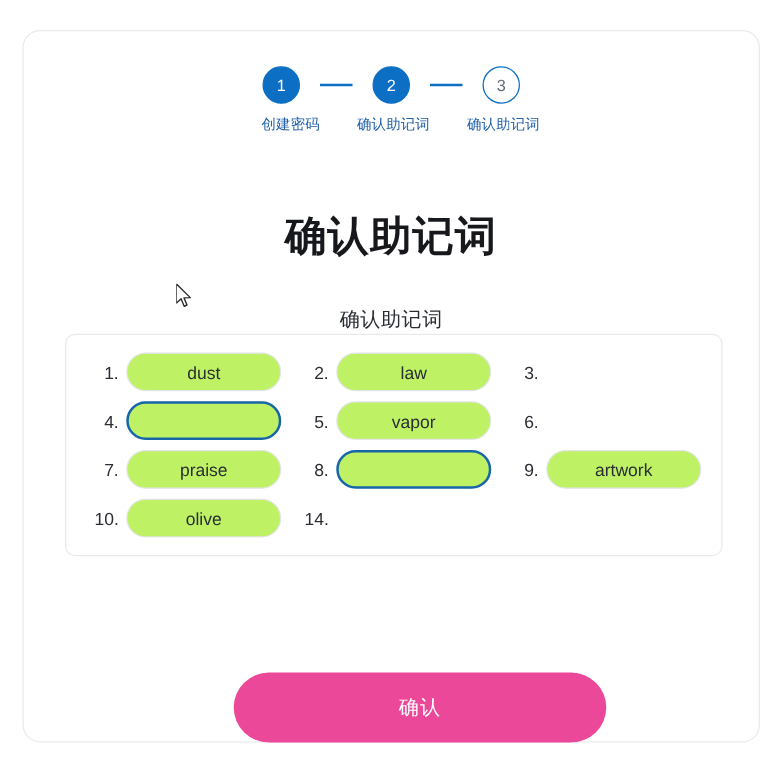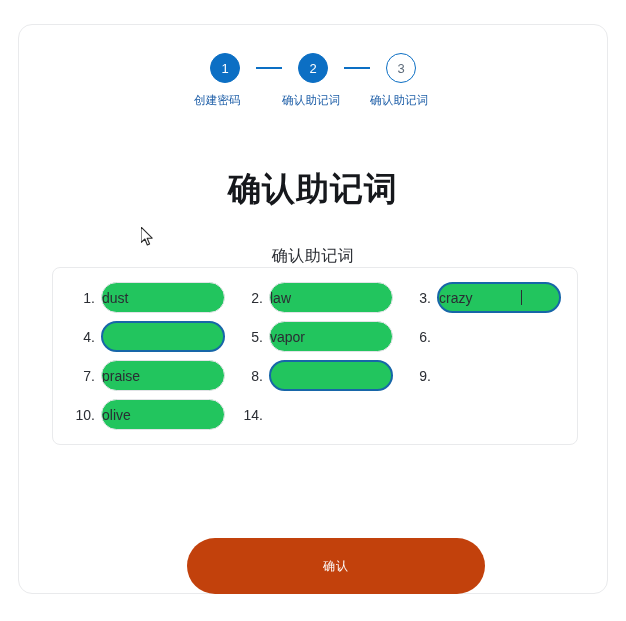--- a/index.html
+++ b/index.html
@@ -62,21 +62,21 @@
   }
   .step-circle.pending {
     background: #ffffff;
     color: #5d6b7a;
     border: 1.5px solid #0c6fc4;
   }
   .step-label {
     margin-top: 10px;
     font-size: 11.5px;
     color: #1f5fa8;
-    text-align: left;
+    text-align: right;
     line-height: 15px;
     letter-spacing: 0.2px;
     width: 62px;
   }
   .connector {
     height: 2px;
     background: #0c6fc4;
     width: 26px;
     margin-top: 14px;
     flex: none;
@@ -132,24 +132,24 @@
     width: 26px;
     text-align: right;
     margin-right: 6px;
     flex: none;
   }
   .word-input {
     width: 124px;
     height: 31px;
     border-radius: 16px;
     border: 1px solid #e2e4e7;
-    background: #22c55e;
+    background: #bef264;
     font-size: 14px;
     color: #2a2d33;
-    text-align: left;
+    text-align: center;
     box-sizing: border-box;
     outline: none;
     font-family: "Liberation Sans", sans-serif;
     padding: 0;
   }
   .word-input.focused {
     border: 2px solid #1766a8;
   }
   .caret-bar {
     position: absolute;
@@ -165,24 +165,24 @@
   }
 
   
   .confirm-btn {
     position: absolute;
     left: 168px;
     top: 513px;
     width: 298px;
     height: 56px;
     border-radius: 28px;
-    background: #c2410c;
+    background: #ec4899;
     border: none;
     color: #ffffff;
-    font-size: 12px;
+    font-size: 16px;
     font-family: "Liberation Sans", sans-serif;
     letter-spacing: 1px;
     cursor: default;
   }
 
   
   .mouse-cursor {
     position: absolute;
     left: 141px;
     top: 227px;
@@ -236,24 +236,20 @@
       <input class="word-input" readonly="" value="dust" style="">
     </div>
 
     <div class="word-cell">
       <span class="word-num">2.</span>
       <input class="word-input" readonly="" value="law" style="">
     </div>
 
     <div class="word-cell">
       <span class="word-num">3.</span>
-      <span class="input-wrap">
-        <input class="word-input focused" readonly="" value="crazy" style="">
-        <span class="caret-bar" style="left:84px;"></span>
-      </span>
     </div>
 
     <div class="word-cell">
       <span class="word-num">4.</span>
       <input class="word-input focused" readonly="" value="" style="">
     </div>
 
     <div class="word-cell">
       <span class="word-num">5.</span>
       <input class="word-input" readonly="" value="vapor" style="">
@@ -268,20 +264,21 @@
       <input class="word-input" readonly="" value="praise" style="">
     </div>
 
     <div class="word-cell">
       <span class="word-num">8.</span>
       <input class="word-input focused" readonly="" value="" style="">
     </div>
 
     <div class="word-cell">
       <span class="word-num">9.</span>
+      <input class="word-input" readonly="" value="artwork" style="">
     </div>
 
     <div class="word-cell">
       <span class="word-num">10.</span>
       <input class="word-input" readonly="" value="olive" style="">
     </div>
 
     <div class="word-cell">
       <span class="word-num">14.</span>
     </div>

